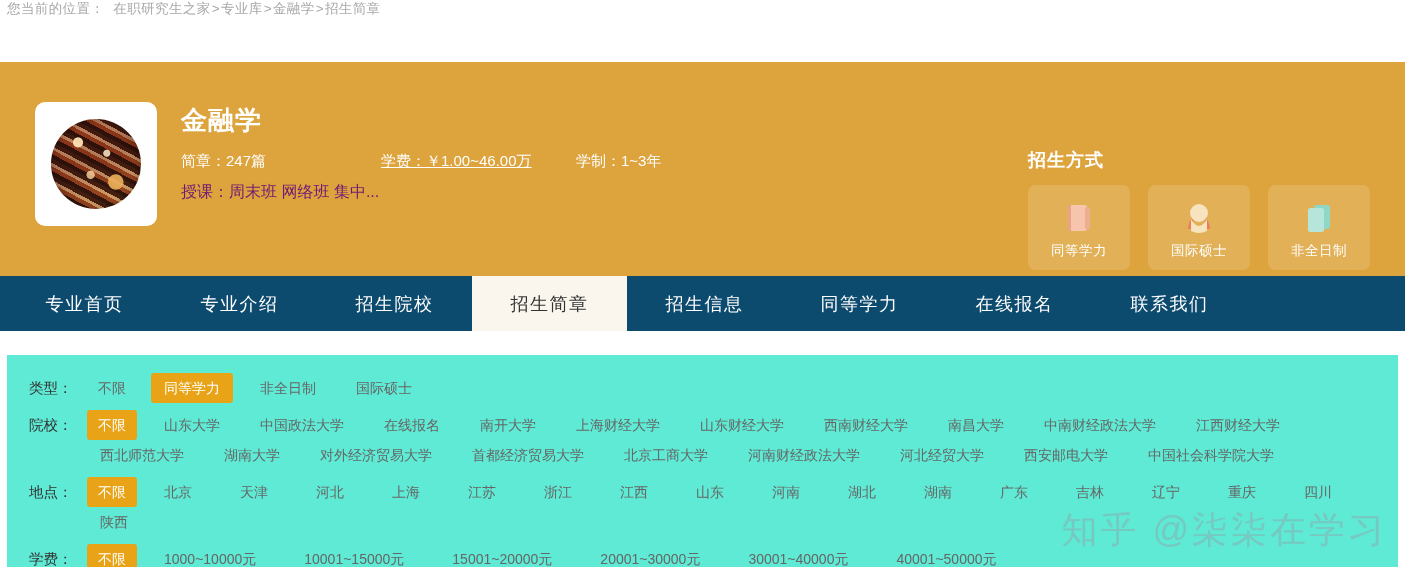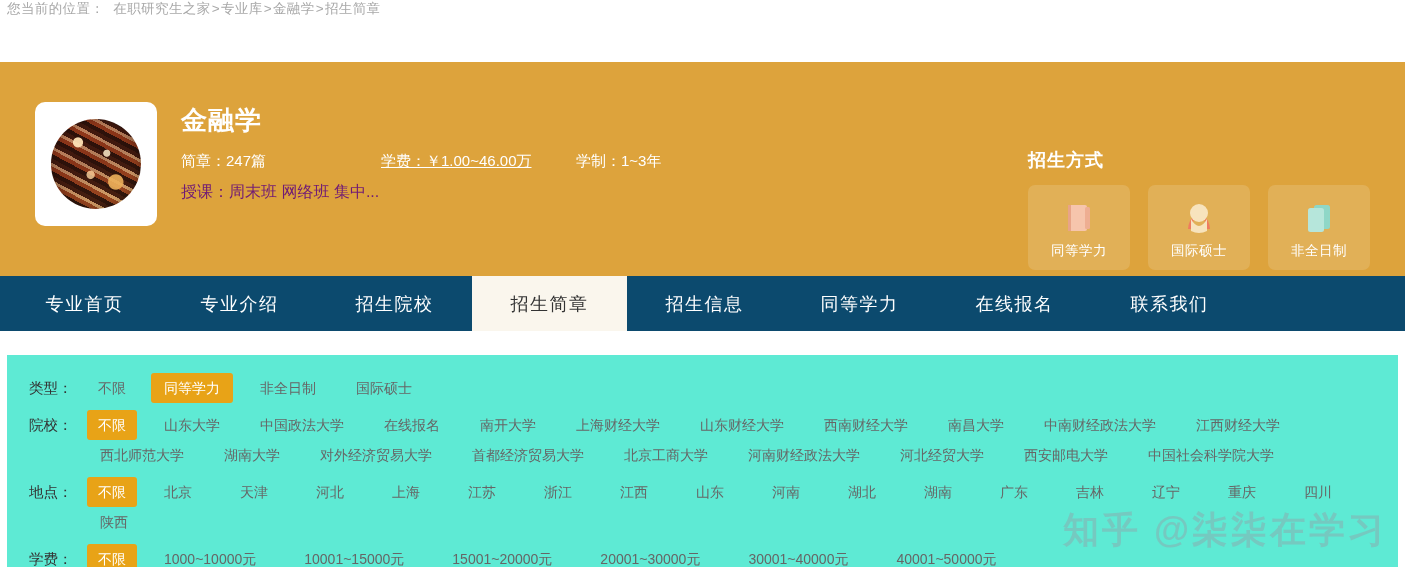--- a/index.html
+++ b/index.html
@@ -209,21 +209,21 @@
     color: #ffffff;
   }
   .opt.wide { margin-right: 22px; }
 
   
   .watermark {
     position: absolute;
     right: 18px;
     bottom: 12px;
     font-size: 36px;
-    font-weight: bold;
+    font-weight: normal;
     color: rgba(150,155,165,0.42);
     letter-spacing: 3px;
     pointer-events: none;
     white-space: nowrap;
   }
   .page-wrap { position: relative; width: 1405px; height: 567px; }
 </style>
 </head>
 <body>
 

